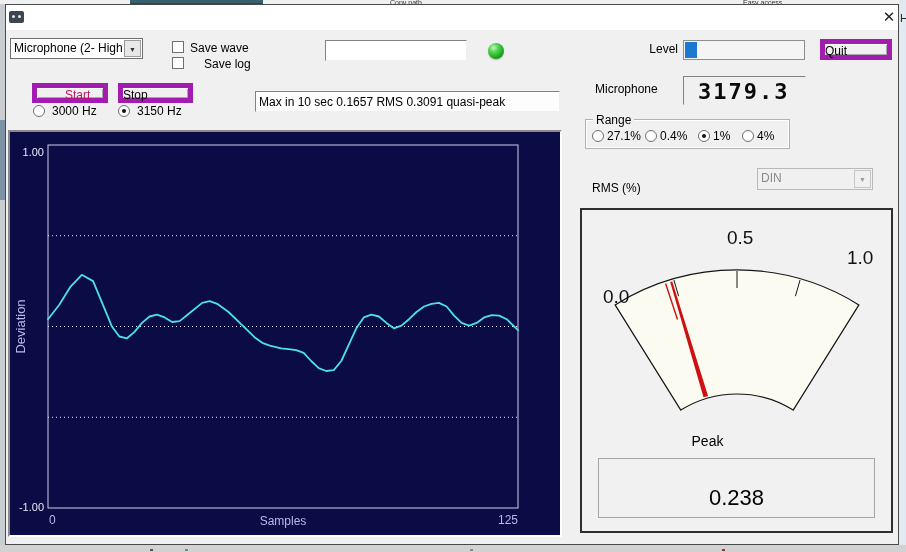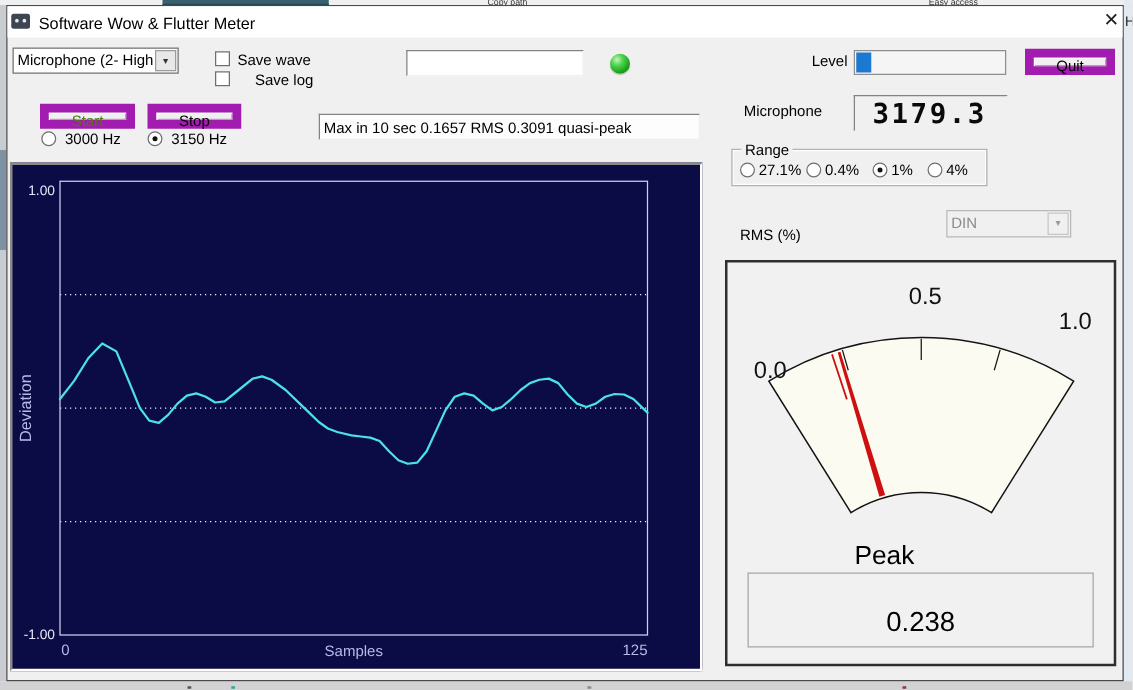--- a/index.html
+++ b/index.html
@@ -21,24 +21,24 @@
   .app-window { position:absolute; left:5px; top:4px; width:894px; height:541px; background:#f0f0f0; border:1px solid #4a4a4a; }
   .titlebar { position:absolute; left:6px; top:5px; width:892px; height:25px; background:#ffffff; }
   .app-icon { position:absolute; left:9px; top:11px; width:15px; height:12px; background:#3c4550; border-radius:2px; }
   .app-icon::before, .app-icon::after { content:""; position:absolute; top:4px; width:3px; height:3px; background:#e8e8e8; border-radius:50%; }
   .app-icon::before { left:3px; } .app-icon::after { right:3px; }
   .title-text { position:absolute; left:31px; top:11px; font-size:13px; color:#000; }
   .close-btn { position:absolute; left:879px; top:8px; width:20px; height:18px; text-align:center; font-size:15px; line-height:18px; color:#222; }
 
   
   .label12 { position:absolute; font-size:12px; color:#000; white-space:nowrap; }
-  .btn { position:absolute; background:#f0f0f0; border:7px solid #a21caf;
+  .btn { position:absolute; background:#f0f0f0; border:5px solid #a21caf;
          box-shadow: inset 1px 1px 0 #ffffff, inset -1px -1px 0 #a8a8a8;
-         font-size:12px; text-align:center; color:#000; }
-  .btn.disabled { color:#4d7c0f; }
+         font-size:12px; text-align:left; color:#000; }
+  .btn.disabled { color:#be185d;padding-left:28px; }
   .sunken { position:absolute; border:1px solid; border-color:#828282 #efefef #efefef #828282; background:#fdfdfd; }
   .lcd { font-family:"DejaVu Sans Mono", monospace; font-weight:bold; color:#0a0a0a; letter-spacing:2px; }
   .combo { position:absolute; background:#fff; border:1px solid #6e6e6e; }
   .combo .combo-text { position:absolute; left:3px; top:2px; font-size:12px; white-space:nowrap; overflow:hidden; }
   .combo .combo-arrow { position:absolute; right:1px; top:1px; bottom:1px; width:17px; background:#e8e8e8;
         border:1px solid #9c9c9c; font-size:7px; text-align:center; color:#333; line-height:17px; }
   .combo.disabled { background:#f0f0f0; border-color:#b9b9b9; }
   .combo.disabled .combo-text { color:#8b8b8b; }
   .combo.disabled .combo-arrow { color:#9a9a9a; background:#f0f0f0; border-color:#c6c6c6; }
 
@@ -59,21 +59,21 @@
   
   .chart-panel { position:absolute; left:8px; top:130px; width:554px; height:407px;
                  border:2px solid; border-color:#8a8a8a #ffffff #ffffff #8a8a8a; background:#0b0b45; }
   .chart-svg { position:absolute; left:10px; top:132px; width:550px; height:403px; }
 
   
   .meter-panel { position:absolute; left:580px; top:208px; width:313px; height:325px;
                  border:2px solid #2e2e2e; background:#f1f1f1; }
   .meter-svg { position:absolute; left:0; top:0; width:309px; height:321px; }
   .meter-scale-label { position:absolute; font-size:19px; color:#111; }
-  .peak-label { position:absolute; left:0; top:223px; width:251px; text-align:center; font-size:21px; color:#000; }
+  .peak-label { position:absolute; left:0; top:223px; width:251px; text-align:center; font-size:14px; color:#000; }
   .peak-box { position:absolute; left:16px; top:248px; width:277px; height:60px; border:1px solid #a6a6a6; background:#f1f1f1; }
   .peak-value { position:absolute; left:0; top:26px; width:100%; text-align:center; font-size:22px; color:#000; }
 
   input.flat { position:absolute; border:none; outline:none; background:transparent; width:100%; height:100%; font-size:12px; padding:2px 3px; font-family:"Liberation Sans", sans-serif; }
 </style>
 </head>
 <body>
 
 <div id="screen">
 
@@ -91,21 +91,20 @@
   <div class="bg-bottom">
     <div class="speck" style="left:150px; background:#555;"></div>
     <div class="speck" style="left:185px; background:#2ba8a8;"></div>
     <div class="speck" style="left:470px; background:#8a8a8a;"></div>
     <div class="speck" style="left:722px; background:#a03030;"></div>
   </div>
 
   <div class="app-window"></div>
   <div class="titlebar"></div>
   <span class="app-icon"></span>
-  <span class="title-text">Software Wow &amp; Flutter Meter</span>
   <span class="close-btn">✕</span>
 
   <div class="combo" style="left:10px; top:38px; width:133px; height:21px;">
     <span class="combo-text" style="right:19px;">Microphone (2- High De</span>
     <span class="combo-arrow">▼</span>
   </div>
 
   <span class="checkbox" style="left:172px; top:41px;"></span>
   <span class="label12" style="left:190px; top:41px;">Save wave</span>
   <span class="checkbox" style="left:172px; top:57px;"></span>
@@ -146,21 +145,21 @@
   <span class="radio" style="left:592px; top:130px;"></span>
   <span class="label12" style="left:607px; top:129px;">27.1%</span>
   <span class="radio" style="left:645px; top:130px;"></span>
   <span class="label12" style="left:660px; top:129px;">0.4%</span>
   <span class="radio checked" style="left:698px; top:130px;"></span>
   <span class="label12" style="left:713px; top:129px;">1%</span>
   <span class="radio" style="left:742px; top:130px;"></span>
   <span class="label12" style="left:757px; top:129px;">4%</span>
 
   <span class="label12" style="left:592px; top:181px;">RMS (%)</span>
-  <div class="combo disabled" style="left:757px; top:168px; width:100px; height:22px;">
+  <div class="combo disabled" style="left:757px; top:168px; width:116px; height:22px;">
     <span class="combo-text" style="right:19px;">DIN</span>
     <span class="combo-arrow">▼</span>
   </div>
 
   <div class="chart-panel"></div>
   <svg class="chart-svg" viewBox="0 0 550 403">
       <line x1="38" x2="508" y1="103.75" y2="103.75" stroke="#eef" stroke-width="1" stroke-dasharray="1 3"></line>
       <line x1="38" x2="508" y1="194.5" y2="194.5" stroke="#eef" stroke-width="1" stroke-dasharray="1 3"></line>
       <line x1="38" x2="508" y1="285.25" y2="285.25" stroke="#eef" stroke-width="1" stroke-dasharray="1 3"></line>
       <rect x="38" y="13" width="470" height="363" fill="none" stroke="#cfcfef" stroke-width="1"></rect>

